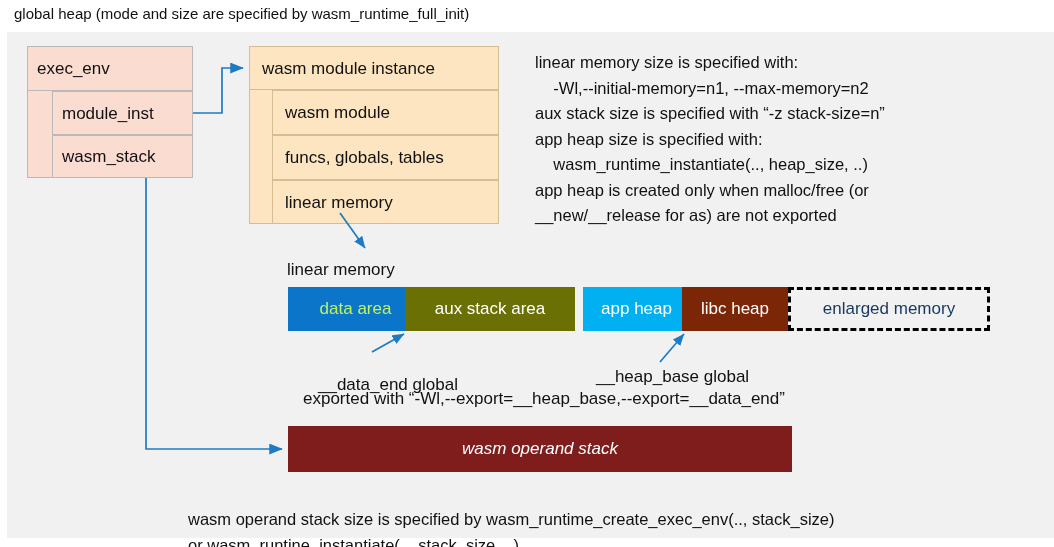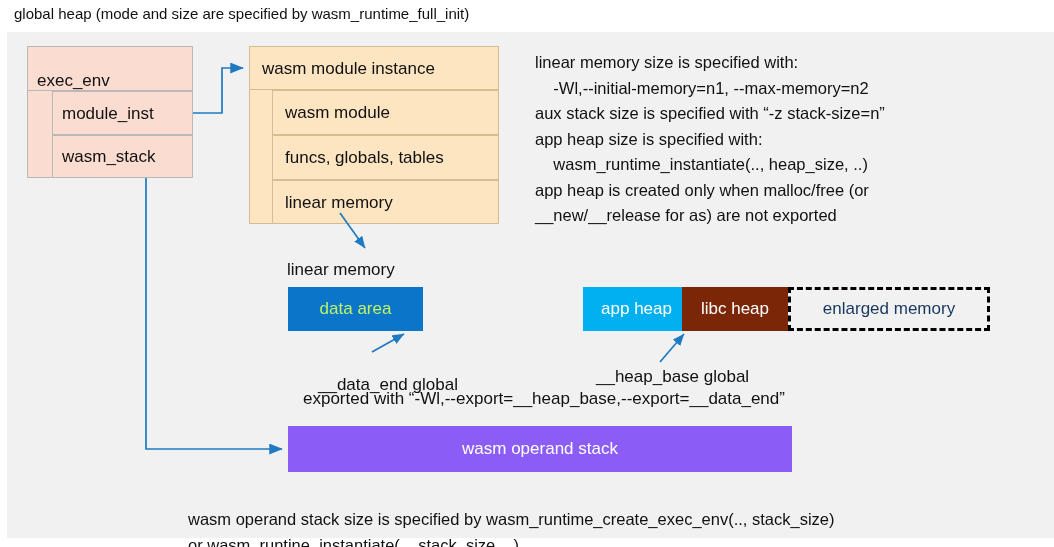--- a/index.html
+++ b/index.html
@@ -37,21 +37,21 @@
     position:absolute;box-sizing:border-box;
     font-size:17px;line-height:1;
     display:flex;align-items:center;
     padding-left:12px;
     white-space:nowrap;
   }
 
   
   #exec-env-box{left:27px;top:46px;width:166px;height:132px;}
   #exec-env-hdr{left:27px;top:46px;width:166px;height:45px;}
-  #exec-env-lbl{left:27px;top:46px;width:166px;height:45px;padding-left:10px;margin-top:12px;}
+  #exec-env-lbl{left:27px;top:46px;width:166px;height:45px;padding-left:10px;}
   #module-inst-cell{left:52px;top:91px;width:141px;height:44px;}
   #module-inst-lbl{left:52px;top:91px;width:152px;height:44px;padding-left:10px;}
   #wasm-stack-cell{left:52px;top:135px;width:141px;height:43px;}
   #wasm-stack-lbl{left:52px;top:135px;width:141px;height:43px;padding-left:10px;}
 
   
   #wmi-box{left:249px;top:46px;width:250px;height:178px;}
   #wmi-hdr{left:249px;top:46px;width:250px;height:44px;}
   #wmi-lbl{left:249px;top:46px;width:250px;height:44px;padding-left:13px;}
   #wm-cell{left:272px;top:90px;width:227px;height:45px;}
@@ -149,36 +149,39 @@
 app heap size is specified with:
     wasm_runtime_instantiate(.., heap_size, ..)
 app heap is created only when malloc/free (or
 __new/__release for as) are not exported</div>
 
   <div class="lm-caption">linear memory</div>
   <div id="mem-bar" style="width: 702px;">
       <div class="seg" style="left: 0px; width: 135px; background: rgb(11, 117, 201); color: #bef264;">
         <span>data area</span>
       </div>
+      <div class="seg" style="left: 117px; width: 170px; background: rgb(107, 112, 5); color: rgb(255, 255, 255);">
+        <span>aux stack area</span>
+      </div>
       <div class="seg" style="left: 287px; width: 107px; background: rgb(0, 176, 240); color: rgb(255, 255, 255); margin-left: 8px;">
         <span>app heap</span>
       </div>
       <div class="seg" style="left: 394px; width: 106px; background: rgb(123, 38, 7); color: rgb(255, 255, 255);">
         <span>libc heap</span>
       </div>
       <div class="seg dashed" style="left: 500px; width: 202px; color: rgb(23, 55, 94);">
         <span>enlarged memory</span>
       </div>
     </div>
 
   <div class="anno" id="anno-data-end">__data_end global</div>
   <div class="anno" id="anno-heap-base">__heap_base global</div>
   <div class="anno" id="anno-exported">exported with “-Wl,--export=__heap_base,--export=__data_end”</div>
 
-  <div id="opstack" style="background: #8b5cf6;">wasm operand stack</div>
+  <div id="opstack" style="background: #7f1d1d; font-style: italic;">wasm operand stack</div>
 
   <div id="bottom-notes">wasm operand stack size is specified by wasm_runtime_create_exec_env(.., stack_size)
 or wasm_runtine_instantiate(.., stack_size, ..)</div>
 
   <svg id="arrows" viewBox="0 0 1054 547" xmlns="http://www.w3.org/2000/svg">
     <defs>
       <marker id="ah" markerWidth="9" markerHeight="9" refX="7.5" refY="3.2" orient="auto" markerUnits="strokeWidth">
         <path d="M0,0 L8,3.2 L0,6.4 z" fill="#1f7ac4"></path>
       </marker>
       <marker id="ah2" markerWidth="8" markerHeight="8" refX="6.8" refY="2.9" orient="auto" markerUnits="strokeWidth">

